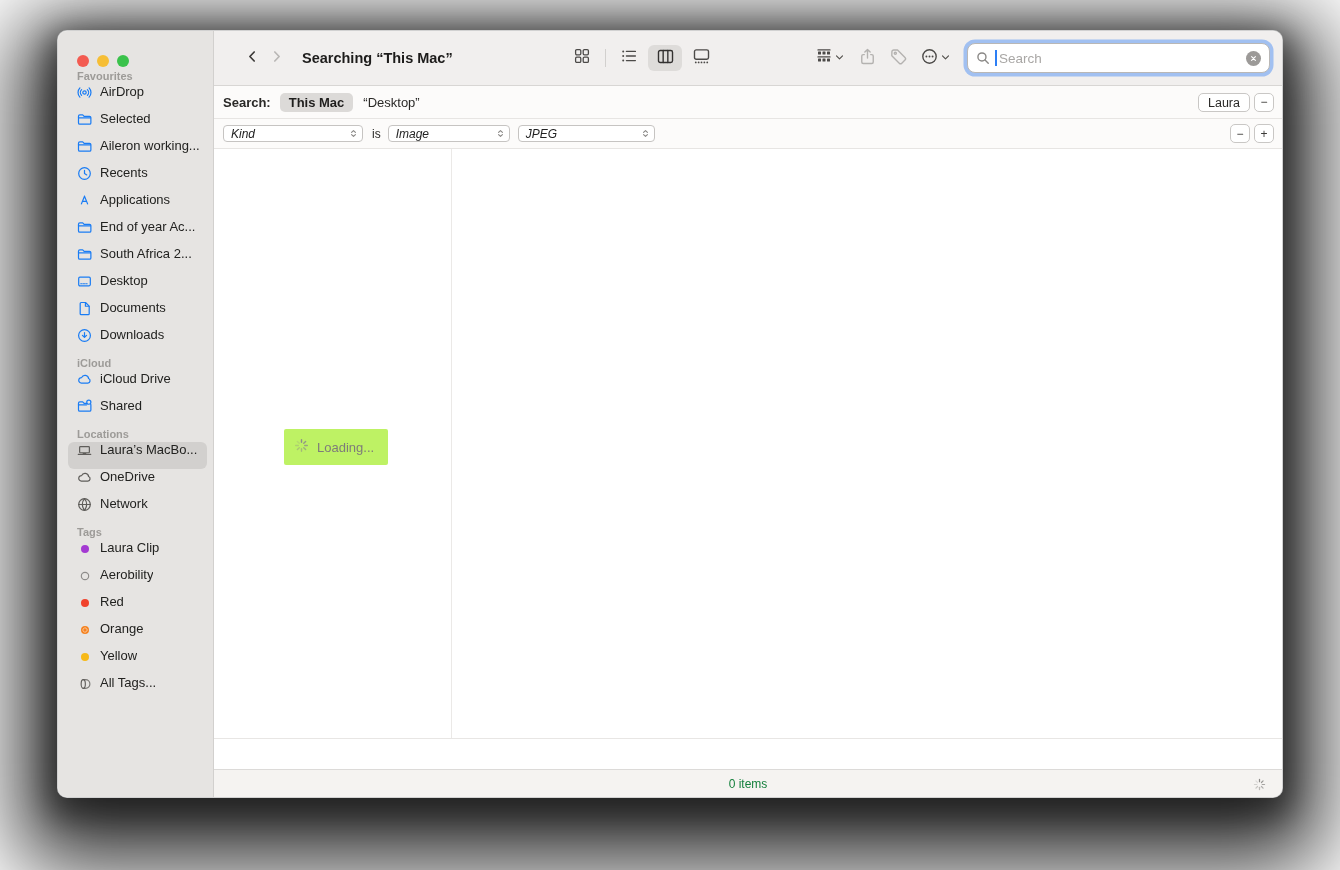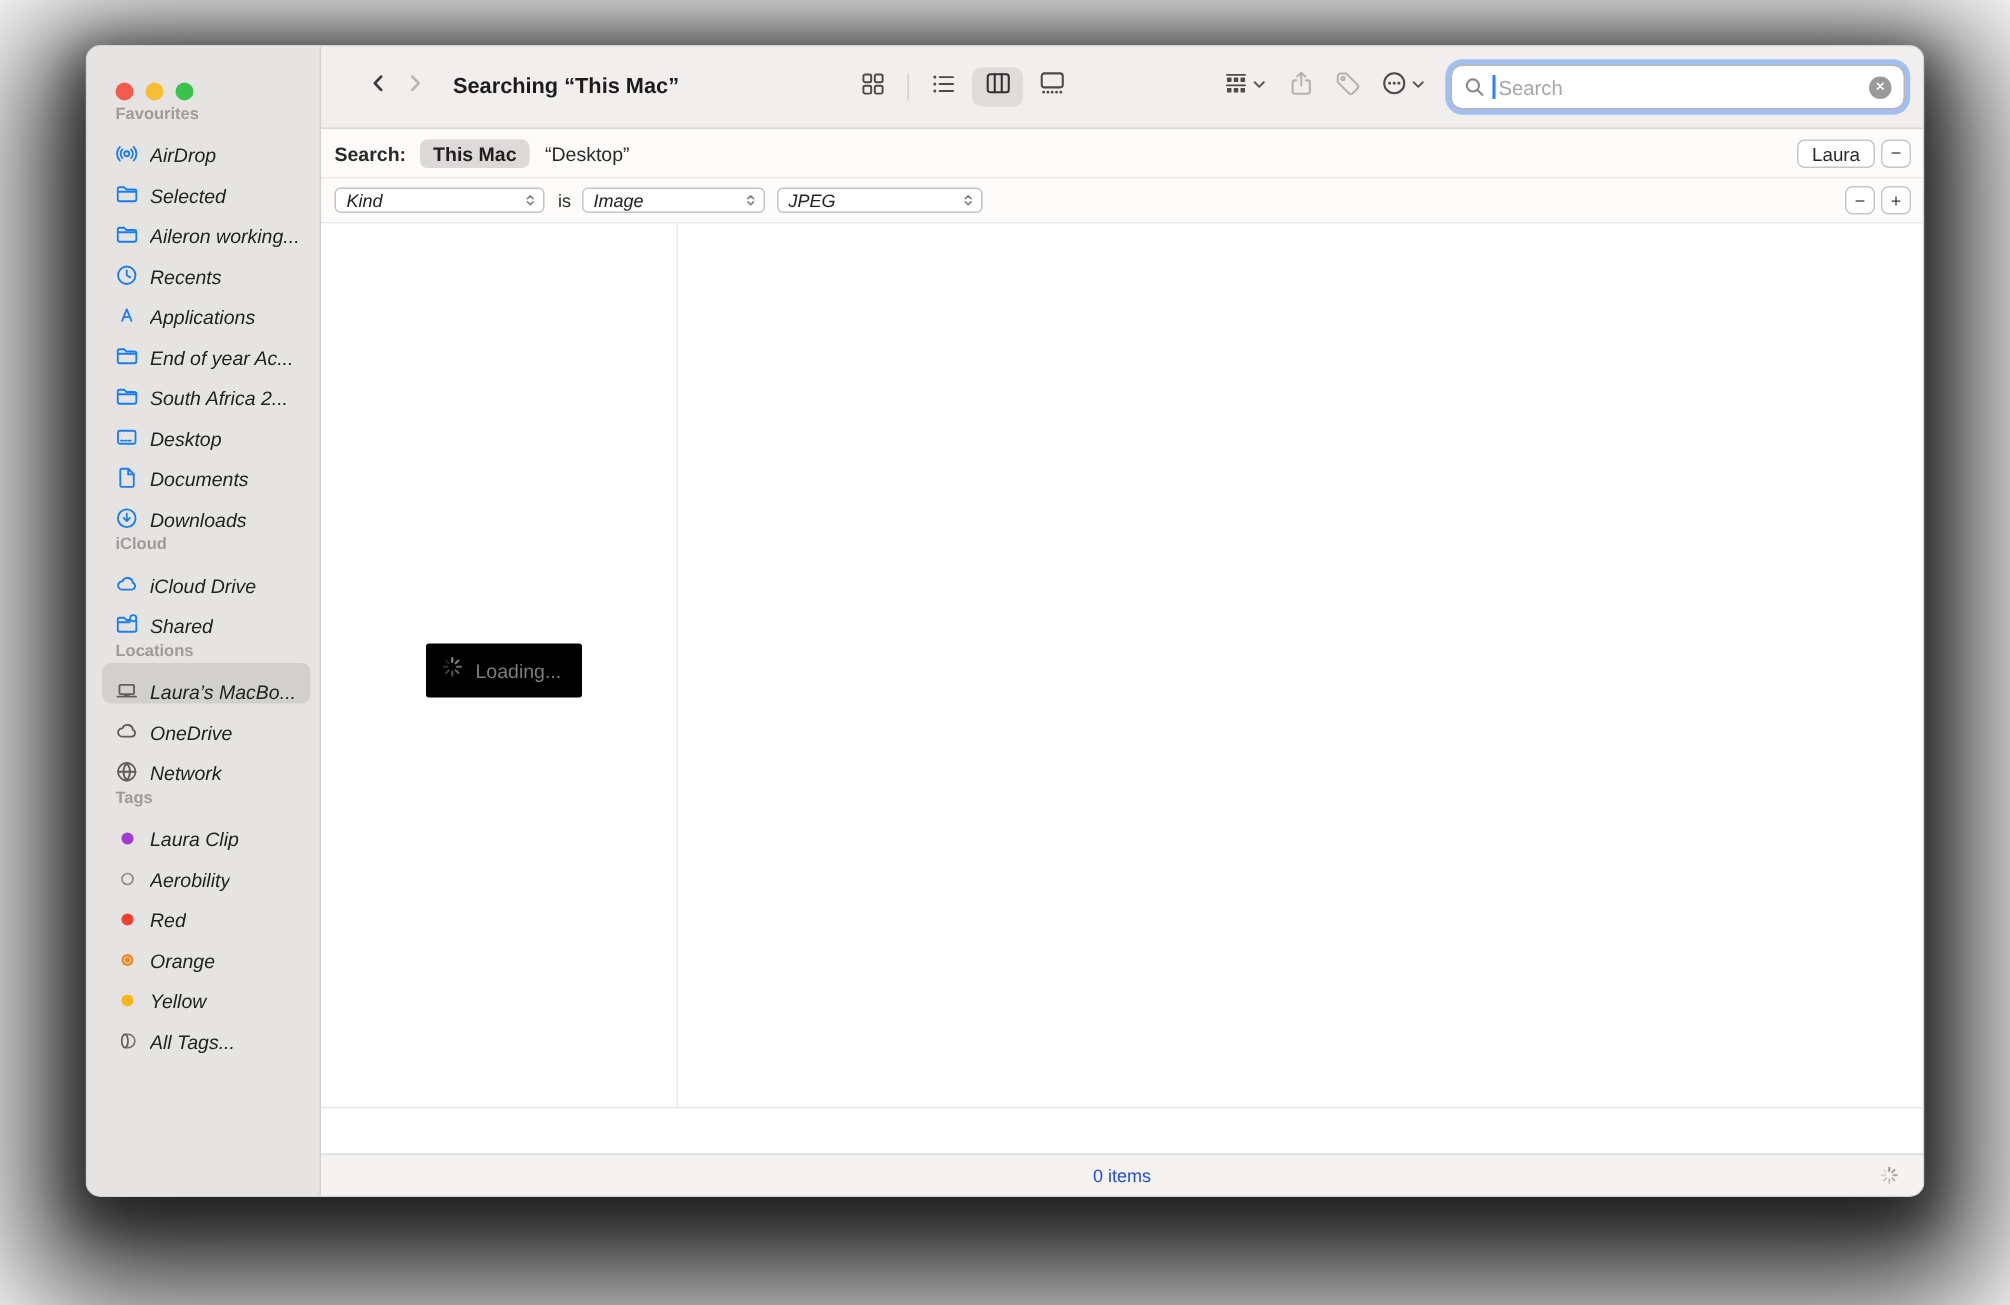--- a/index.html
+++ b/index.html
@@ -11,21 +11,21 @@
     border:1px solid rgba(0,0,0,.18);box-sizing:border-box;}
   
   .sidebar{width:156px;flex:0 0 156px;background:#e6e4e2;border-right:1px solid #d2d0ce;box-sizing:border-box;padding-top:24px;}
   .traffic{display:flex;gap:8px;padding-left:19px;}
   .light{width:12px;height:12px;border-radius:50%;}
   .light.red{background:#f35b51;}
   .light.yellow{background:#f6be35;}
   .light.green{background:#3ac24b;}
   .side-section{margin-top:1px;}
   .side-header{height:16px;line-height:16px;padding-left:19px;font-size:11px;font-weight:700;color:#9d9b98;}
-  .side-item{height:27px;display:flex;align-items:flex-end;gap:7px;margin:0 6px 0 10px;padding-left:8px;border-radius:6px;font-size:13px;color:#222220;font-style:italic;}
+  .side-item{height:27px;display:flex;align-items:flex-start;gap:7px;margin:0 6px 0 10px;padding-left:8px;border-radius:6px;font-size:13px;color:#222220;}
   .side-item.selected{background:#d2d0ce;}
   .side-item .ic{width:17px;height:17px;display:flex;align-items:center;justify-content:center;color:#1a7cf4;flex:0 0 17px;}
   .side-item .ic.gray{color:#5f5d5a;}
   .side-item .lbl{white-space:nowrap;overflow:hidden;}
   
   .main{flex:1;display:flex;flex-direction:column;min-width:0;}
   .toolbar{height:55px;flex:0 0 55px;background:#f1efee;border-bottom:1px solid #d8d6d4;display:flex;align-items:center;padding:0 12px 0 26px;box-sizing:border-box;}
   .navbtn{width:24px;height:26px;display:flex;align-items:center;justify-content:center;color:#3c3a38;}
   .navbtn.disabled{color:#b9b7b5;}
   .win-title{font-size:14.5px;font-weight:600;color:#1d1c1b;margin-left:14px;white-space:nowrap;}
@@ -61,26 +61,26 @@
   .dropdown .dval{flex:1;font-size:12px;font-style:italic;}
   .dropdown .ud{color:#8a8886;display:flex;margin-left:4px;}
   .dd-kind{width:140px;}
   .dd-type{width:122px;margin-left:7px;}
   .dd-format{width:137px;margin-left:8px;}
   .conn{margin:0 0 0 9px;color:#2a2927;}
   .filter-sp{flex:1;}
   
   .content{flex:1;position:relative;background:#fff;border-bottom:1px solid #e8e6e4;box-sizing:border-box;}
   .col-divider{position:absolute;left:237px;top:0;bottom:0;width:1px;background:#ebe9e7;}
-  .loading-pill{position:absolute;left:70px;top:280px;height:36px;background:#000000;border-radius:2px;display:flex;align-items:center;gap:8px;padding:0 14px 0 10px;}
+  .loading-pill{position:absolute;left:70px;top:280px;height:36px;background:#bef264;border-radius:2px;display:flex;align-items:center;gap:8px;padding:0 14px 0 10px;}
   .loading-pill .sp{color:#8e8c8a;display:flex;}
   .loading-pill .ltxt{font-size:13px;color:#7e7c7a;}
   .scroll-strip{height:30px;flex:0 0 30px;background:#fff;}
   .status-bar{height:28px;flex:0 0 28px;background:#f5f3f1;border-top:1px solid #dcdad8;display:flex;align-items:center;justify-content:center;position:relative;box-sizing:border-box;}
-  .status-count{font-size:12px;color:#1d4ed8;}
+  .status-count{font-size:12px;color:#15803d;}
   .status-spinner{position:absolute;right:16px;top:7px;color:#8e8c8a;display:flex;}
   .spin{animation:rot .8s steps(8,end) infinite;transform-origin:center;}
   @keyframes rot{to{transform:rotate(360deg);}}
 </style>
 </head>
 <body>
 
 <div class="stage">
   <div class="window">
 

